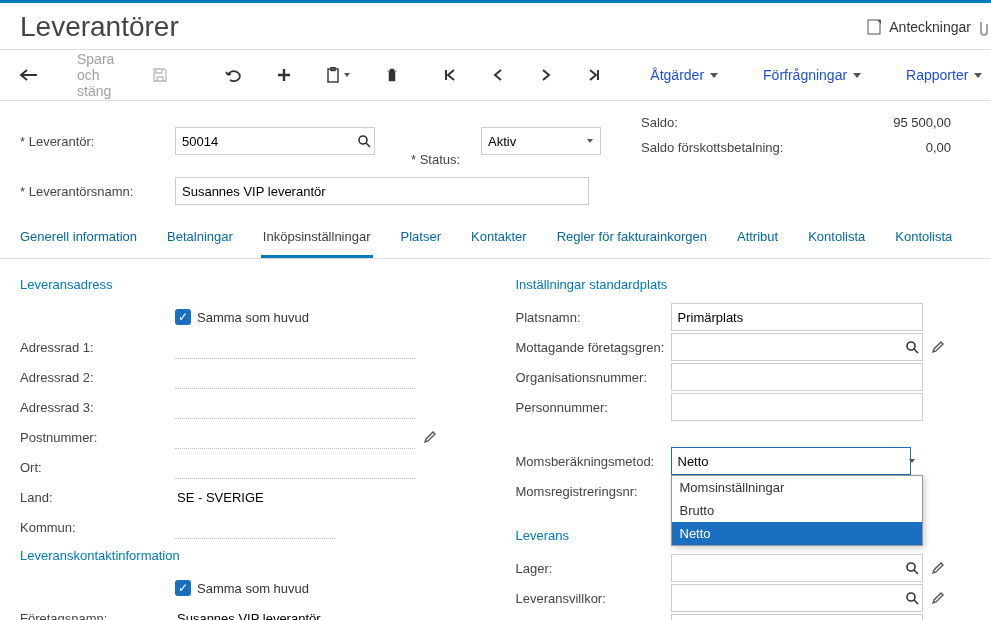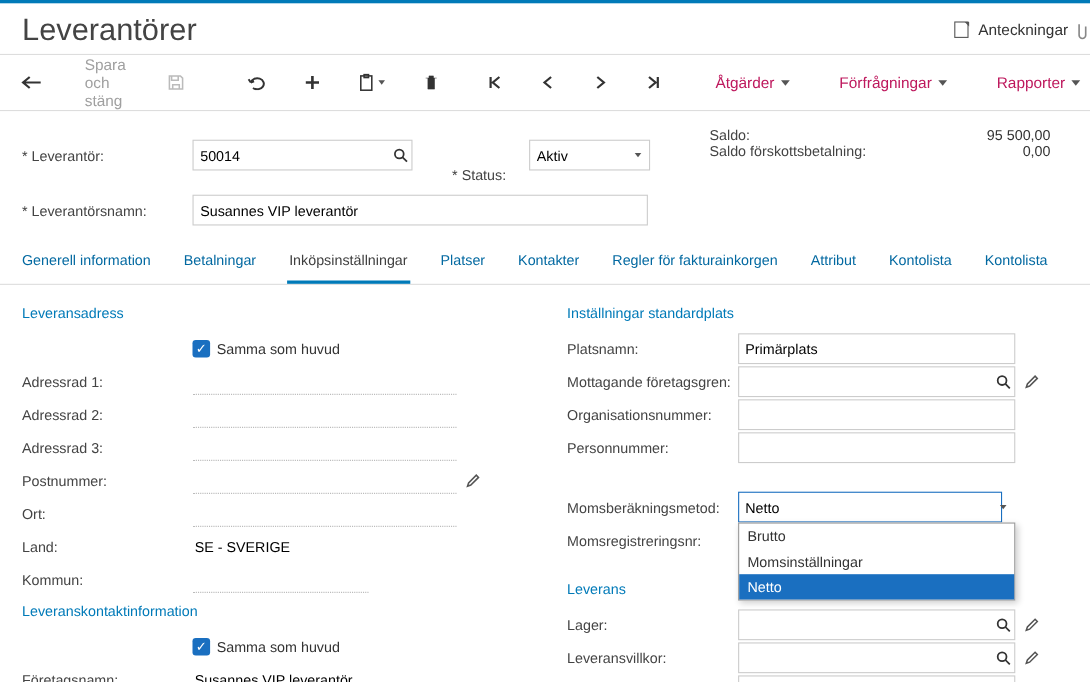--- a/index.html
+++ b/index.html
@@ -54,21 +54,21 @@
     cursor: default;
     font-size: 14px;
   }
   .tb-sep { width: 8px; }
   .tb-dd {
     padding: 0 12px;
     height: 34px;
     display: inline-flex;
     align-items: center;
     gap: 6px;
-    color: #be185d;
+    color: #1d4ed8;
     cursor: pointer;
     font-size: 14px;
     text-align: center;
   }
   .caret {
     width: 0; height: 0;
     border-left: 4px solid transparent;
     border-right: 4px solid transparent;
     border-top: 5px solid #555;
   }
@@ -345,30 +345,30 @@
         <span class="mag">
           <svg width="14" height="14" viewBox="0 0 14 14">
                 <circle cx="6" cy="6" r="4" fill="none" stroke="#333" stroke-width="1.6"></circle>
                 <path d="M9 9 L13 13" stroke="#333" stroke-width="1.6"></path>
               </svg>
         </span>
       </span>
       <div style="width:36px;"></div>
       <div class="lbl" style="width:70px;margin-top:37px;"><span class="req"></span><span>Status:</span></div>
       <span class="select-wrap">
-        <input type="text" class="fld" style="width: 110px;" readonly="" value="Aktiv">
+        <input type="text" class="fld" style="width: 120px;" readonly="" value="Aktiv">
         <span class="sel-caret caret-sm"></span>
       </span>
     </div>
     <div class="row">
       <div class="lbl"><span class="req"></span><span>Leverantörsnamn:</span></div>
       <input type="text" class="fld" style="width: 414px;" value="Susannes VIP leverantör">
     </div>
   </div>
-  <div class="sm-col-right" style="display:flex;flex-direction:column;margin-left:14px;">
+  <div class="sm-col-right" style="display:flex;flex-direction:column;gap:10px;">
     <div class="row">
       <div class="lbl" style="width:190px;">Saldo:</div>
       <div class="val-right">95 500,00</div>
     </div>
     <div class="row">
       <div class="lbl" style="width:190px;">Saldo förskottsbetalning:</div>
       <div class="val-right">0,00</div>
     </div>
   </div>
 </div>
@@ -494,22 +494,22 @@
     </div>
 
     <div class="field-row" style="position:relative;margin-top:24px;">
       <div class="fl">Momsberäkningsmetod:</div>
       <div class="right-input-wrap" style="position:relative;">
         <span class="select-wrap select240">
           <input type="text" class="fld" readonly="" style="border: 1.5px solid rgb(26, 111, 192);" value="Netto">
           <span class="sel-caret caret-sm"></span>
         </span>
         <div class="dropdown-list" id="vat-dd" style="top:28px; left:0;">
+              <div class="opt">Momsinställningar</div>
               <div class="opt">Brutto</div>
-              <div class="opt">Momsinställningar</div>
               <div class="opt sel">Netto</div>
             </div>
       </div>
     </div>
 
     <div class="field-row">
       <div class="fl">Momsregistreringsnr:</div>
       <div class="right-input-wrap"></div>
     </div>
 

